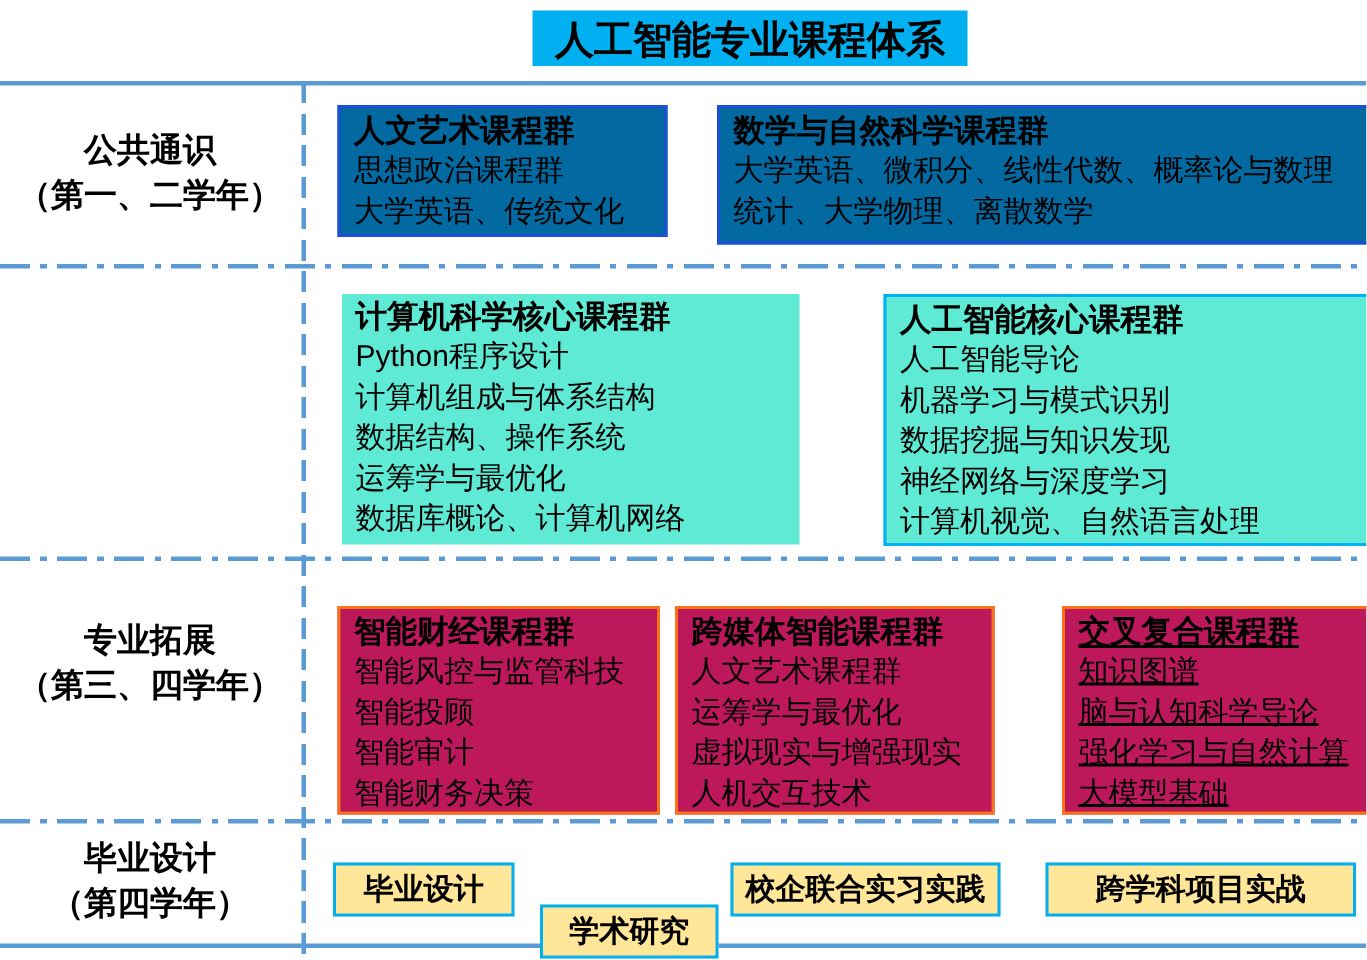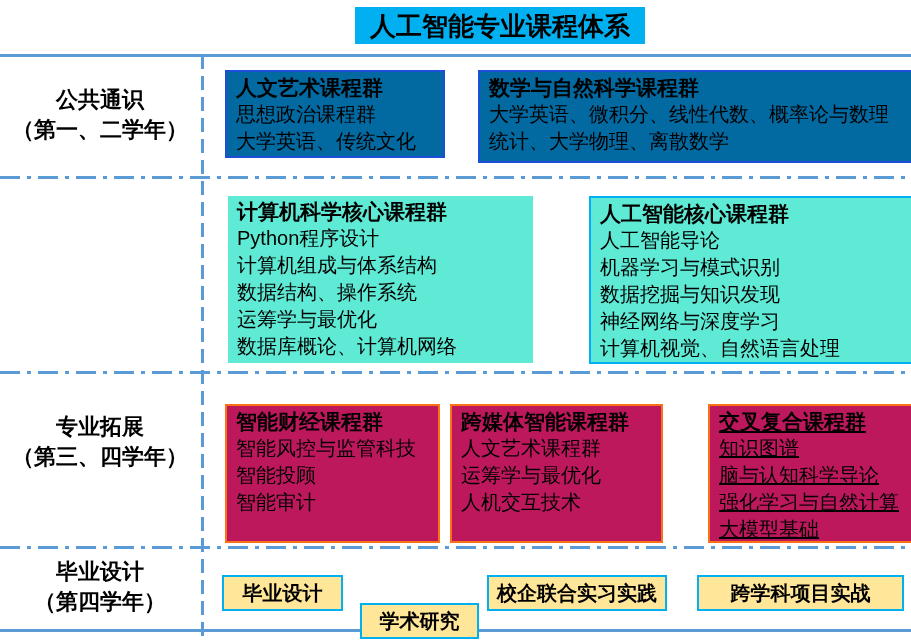--- a/index.html
+++ b/index.html
@@ -107,26 +107,28 @@
     <div>数据挖掘与知识发现</div>
     <div>神经网络与深度学习</div>
     <div>计算机视觉、自然语言处理</div>
   </div>
 
   <div class="gbox fill-gray" id="r3b1">
     <div class="bt">智能财经课程群</div>
     <div>智能风控与监管科技</div>
     <div>智能投顾</div>
     <div>智能审计</div>
+    <div>智能财务决策</div>
   </div>
 
   <div class="gbox fill-gray" id="r3b2">
     <div class="bt">跨媒体智能课程群</div>
     <div>人文艺术课程群</div>
     <div>运筹学与最优化</div>
+    <div>虚拟现实与增强现实</div>
     <div>人机交互技术</div>
   </div>
 
   <div class="gbox fill-gray" id="r3b3">
     <div class="bt">交叉复合课程群</div>
     <div>知识图谱</div>
     <div>脑与认知科学导论</div>
     <div>强化学习与自然计算</div>
     <div>大模型基础</div>
   </div>

